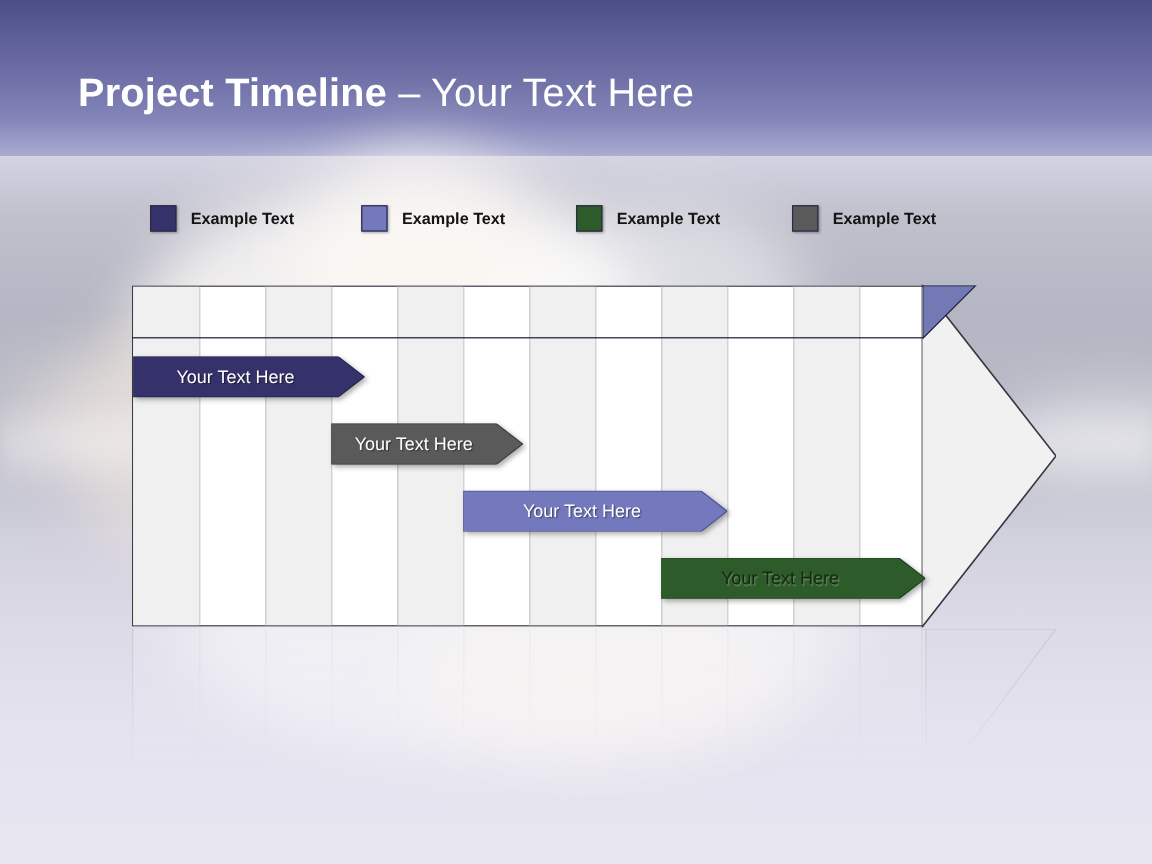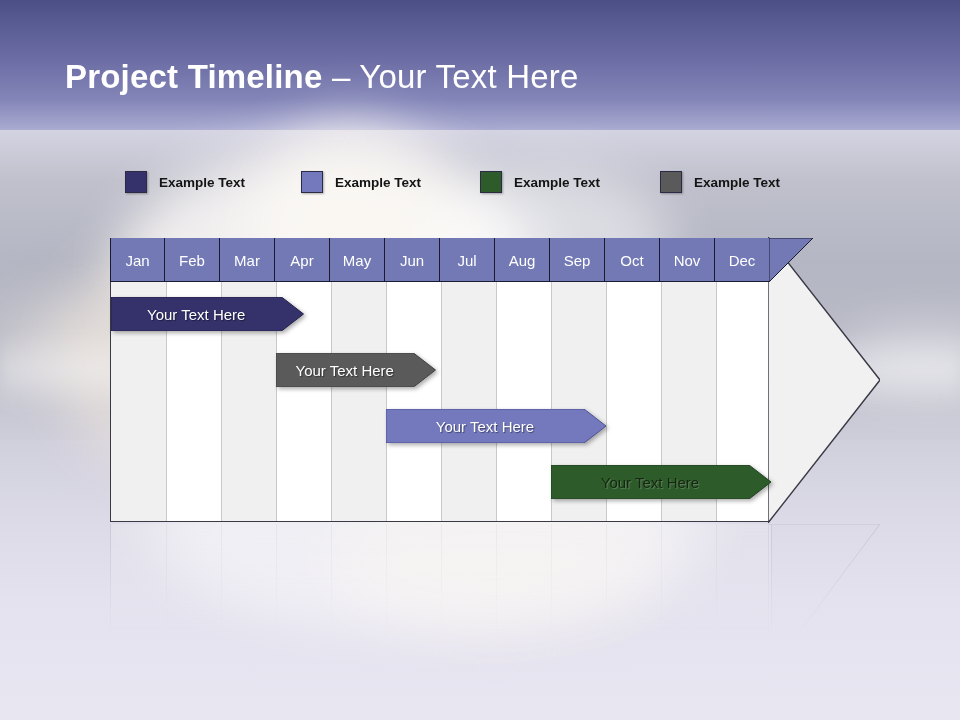--- a/index.html
+++ b/index.html
@@ -171,34 +171,20 @@
       <div class="col-sep" style="left: 495px;"></div>
       <div class="col alt" style="left: 550px; width: 55px;"></div>
       <div class="col-sep" style="left: 550px;"></div>
       <div class="col-sep" style="left: 605px;"></div>
     </div>
   <div class="big-arrow">
     <svg width="112" height="286" viewBox="0 0 112 286">
       <polygon points="0,0 0,286 112,143" fill="#F1F1F1" stroke="#3A3A46" stroke-width="1.4" stroke-linejoin="miter"></polygon>
     </svg>
   </div>
-  <div class="hdr">
-      <div class="hdr-cell" style="left: 0px; width: 55px;">Jan</div>
-      <div class="hdr-cell" style="left: 55px; width: 55px;">Feb</div>
-      <div class="hdr-cell" style="left: 110px; width: 55px;">Mar</div>
-      <div class="hdr-cell" style="left: 165px; width: 55px;">Apr</div>
-      <div class="hdr-cell" style="left: 220px; width: 55px;">May</div>
-      <div class="hdr-cell" style="left: 275px; width: 55px;">Jun</div>
-      <div class="hdr-cell" style="left: 330px; width: 55px;">Jul</div>
-      <div class="hdr-cell" style="left: 385px; width: 55px;">Aug</div>
-      <div class="hdr-cell" style="left: 440px; width: 55px;">Sep</div>
-      <div class="hdr-cell" style="left: 495px; width: 55px;">Oct</div>
-      <div class="hdr-cell" style="left: 550px; width: 55px;">Nov</div>
-      <div class="hdr-cell" style="left: 605px; width: 55px;">Dec</div>
-    </div>
   <div class="hdr-base"></div>
   <div class="hdr-tip">
     <svg width="56" height="44" viewBox="0 0 56 44">
       <polygon points="0,0 44,0 0,44" fill="#7279B4" stroke="#1B1B30" stroke-width="1"></polygon>
     </svg>
   </div>
   <div id="bars-layer">
       <div class="bar" style="left: 1px; top: 59px; width: 192.5px;">
         <svg width="192.5" height="34" viewBox="0 0 192.5 34">
           <polygon points="0,0 170.5,0 192.5,17 170.5,34 0,34" fill="#35326B" stroke="#24224A" stroke-width="1"></polygon>

